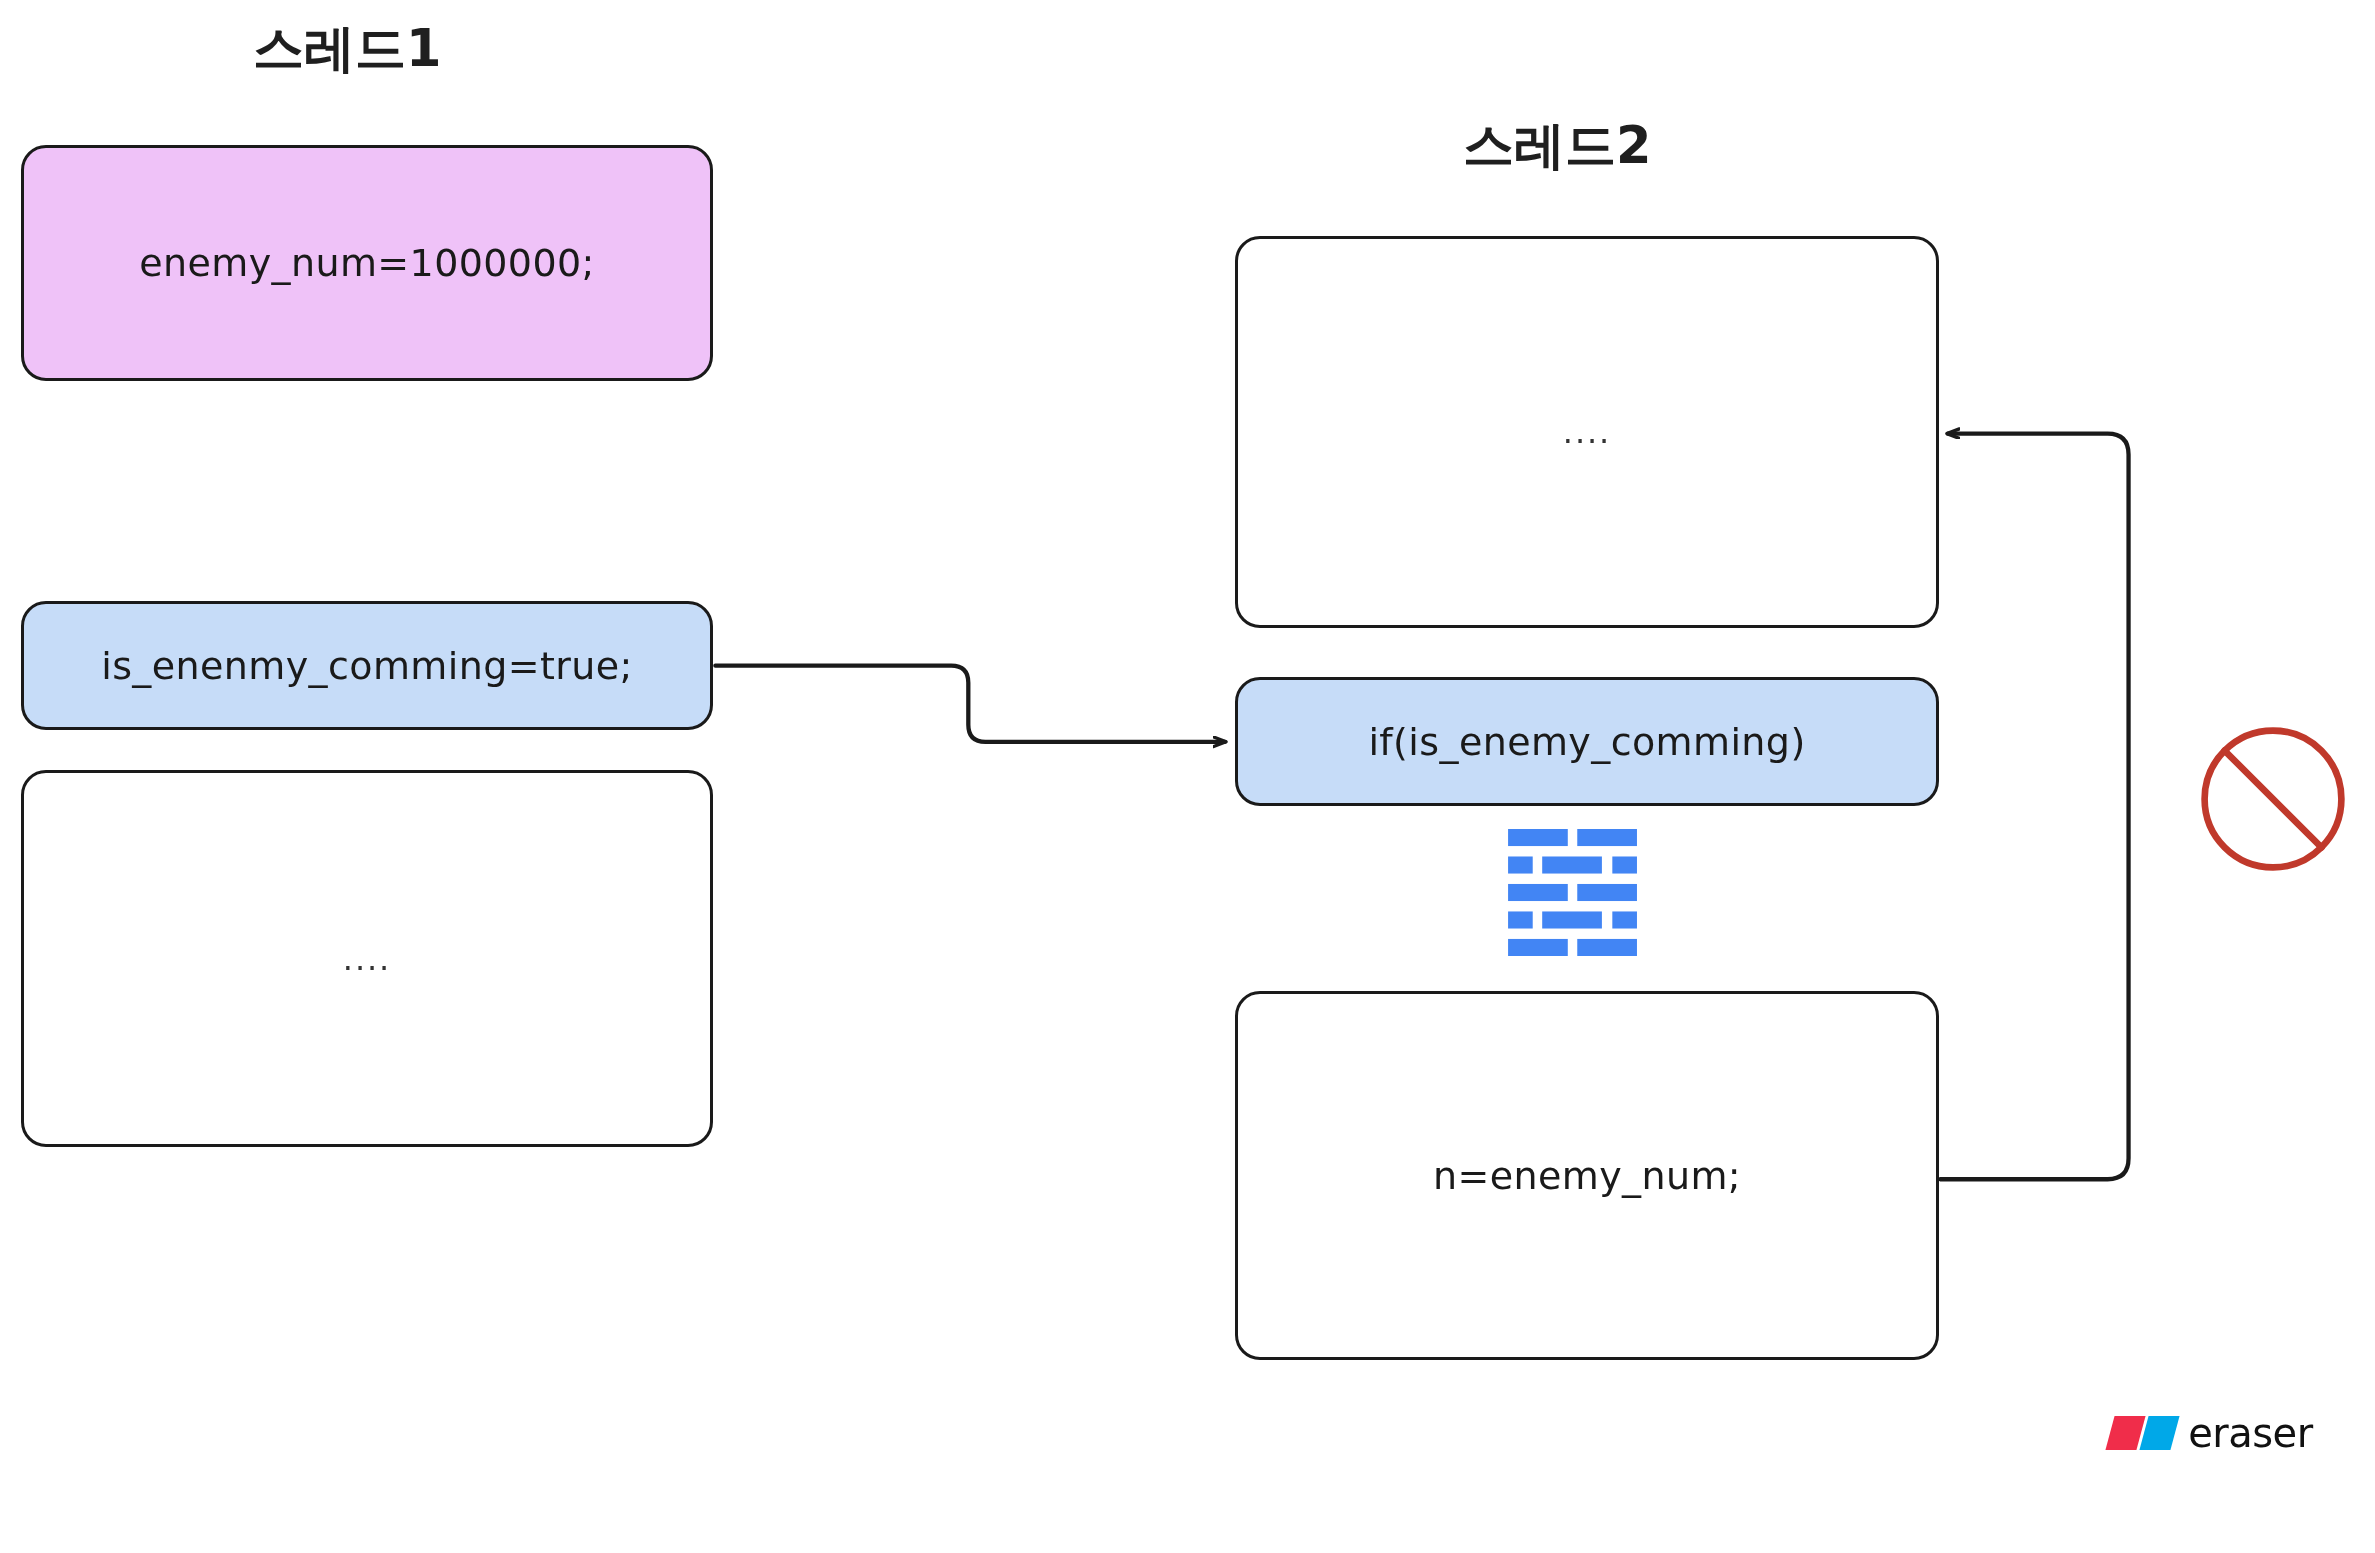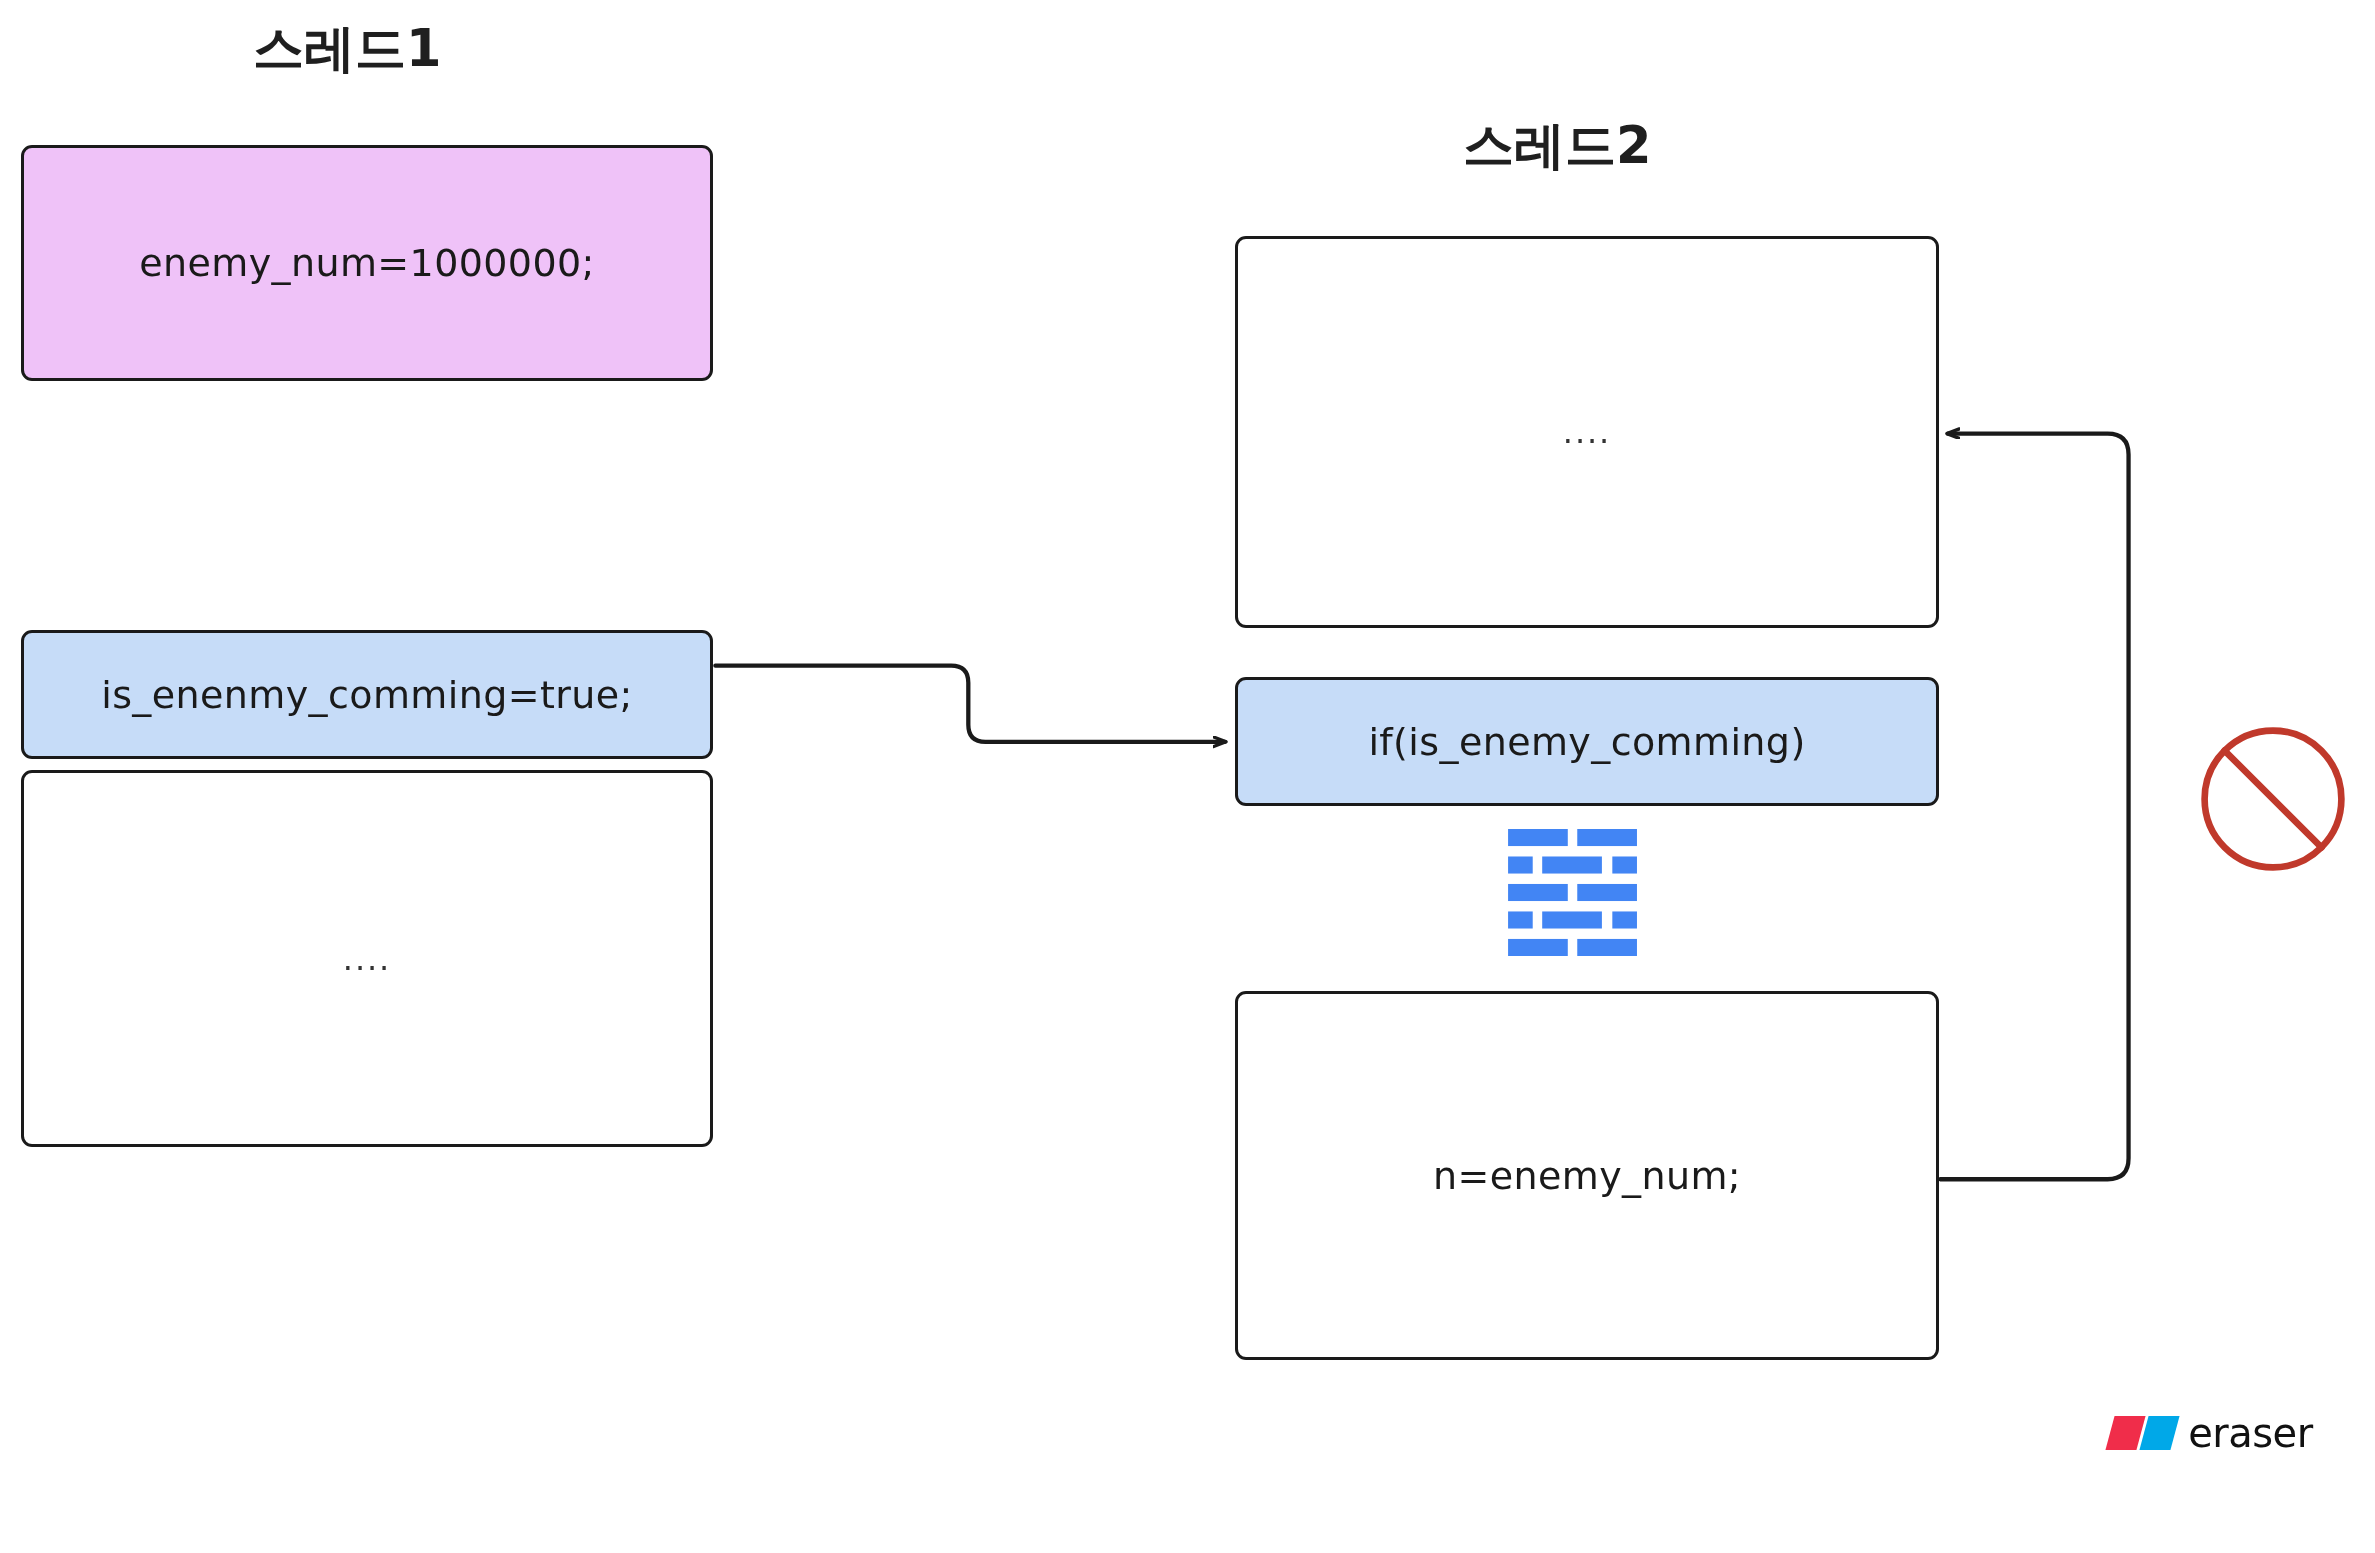--- a/index.html
+++ b/index.html
@@ -17,21 +17,21 @@
   #stage {
     position: absolute;
     left: 0; top: 0;
     width: 1904px;
     height: 1553px;
   }
   .node {
     position: absolute;
     box-sizing: border-box;
     border: 3.8px solid #1a1a1a;
-    border-radius: 11px;
+    border-radius: 25px;
     background: #ffffff;
     display: flex;
     align-items: center;
     justify-content: center;
   }
   .node-label {
     font-family: "DejaVu Sans", "Liberation Sans", sans-serif;
     font-size: 38px;
     font-weight: 500;
     color: #1a1a1a;
@@ -49,21 +49,20 @@
     letter-spacing: 0px;
   }
   
   #node-enemy-num {
     left: 21px;  top: 145px;  width: 692px;  height: 236px;
     background: #efc2f8;
   }
   #node-is-enemy-comming {
     left: 21px;  top: 601px;  width: 692px;  height: 129px;
     background: #c6dcf8;
-    margin-top: 29px;
   }
   #node-thread1-dots {
     left: 21px;  top: 770px;  width: 692px;  height: 377px;
   }
   
   #node-thread2-dots {
     left: 1235px; top: 236px; width: 704px; height: 392px;
   }
   #node-if-enemy {
     left: 1235px; top: 677px; width: 704px; height: 129px;

